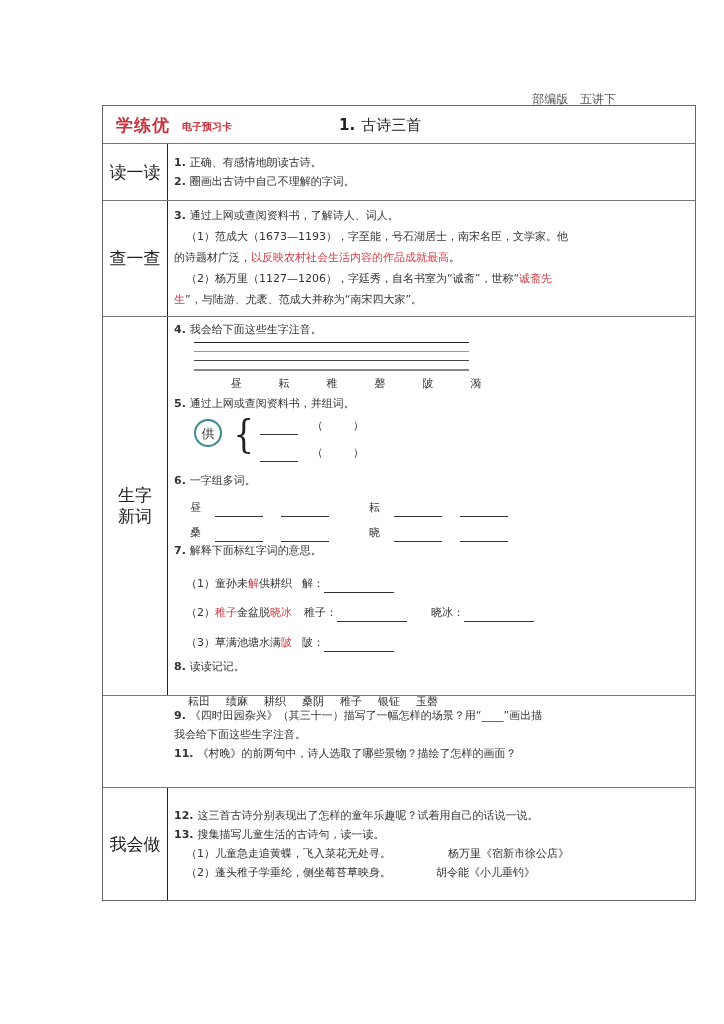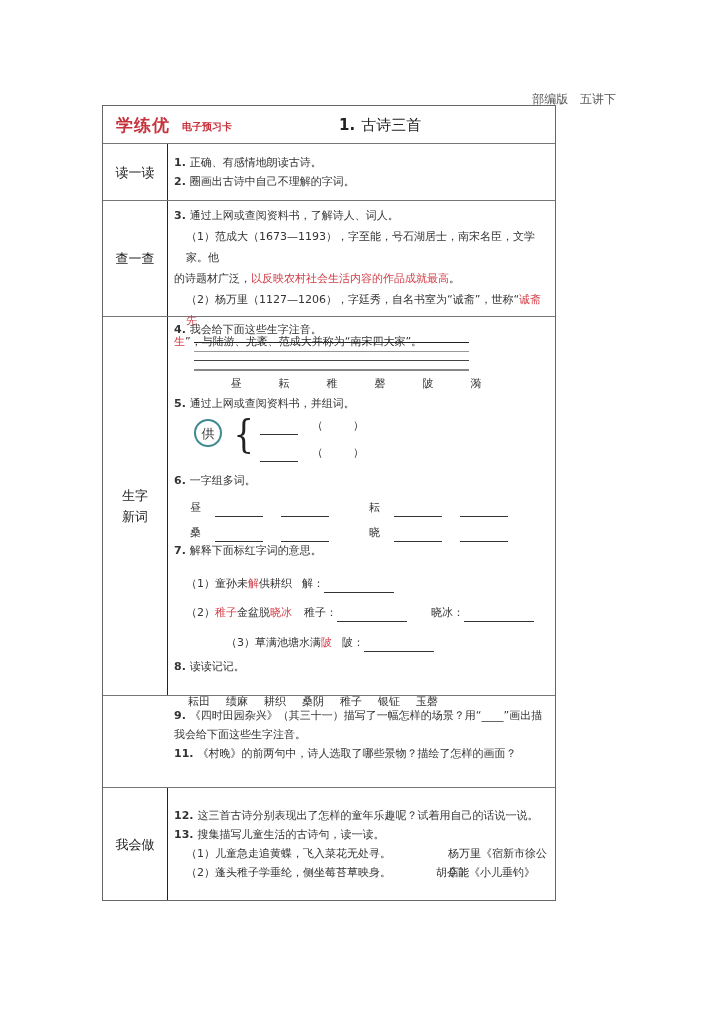--- a/index.html
+++ b/index.html
@@ -3,29 +3,29 @@
 <meta charset="utf-8">
 <style>
   html, body { margin: 0; padding: 0; }
   body {
     width: 724px; height: 1024px; background: #ffffff; position: relative;
     font-family: "DejaVu Sans", "Liberation Sans", sans-serif; color: #222;
     overflow: hidden;
   }
   .meta { position: absolute; top: 91px; right: 108px; font-size: 12px; color: #555; font-family: "DejaVu Serif", serif; }
   .meta span { margin-left: 8px; }
-  .sheet { position: absolute; left: 102px; top: 105px; width: 454px; height: 796px; border: 1.5px solid #666; box-sizing: border-box; }
+  .sheet { position: absolute; left: 102px; top: 105px; width: 594px; height: 796px; border: 1.5px solid #666; box-sizing: border-box; }
   .hdr { position: absolute; left: 0; top: 0; width: 100%; height: 38px; border-bottom: 1.5px solid #777; box-sizing: border-box; }
   .brand { position: absolute; left: 13px; top: 8px; font-size: 17px; color: #c8323c; font-weight: bold; letter-spacing: 1px; }
   .brand-sub { position: absolute; left: 79px; top: 14px; font-size: 10px; color: #c8323c; font-weight: bold; }
   .title { position: absolute; left: 236px; top: 10px; font-size: 15px; color: #222; }
   .title b { font-weight: bold; margin-right: 6px; }
   .row { position: absolute; left: 0; width: 100%; border-bottom: 1.5px solid #777; box-sizing: border-box; }
   .row.last { border-bottom: none; }
-  .label { position: absolute; left: 0; top: 0; bottom: 0; width: 64px; border-right: 1.5px solid #222; display: flex; align-items: center; justify-content: center; text-align: center; font-size: 13px; line-height: 21px; color: #222; }
+  .label { position: absolute; left: 0; top: 0; bottom: 0; width: 64px; border-right: 1.5px solid #222; display: flex; align-items: center; justify-content: center; text-align: center; font-size: 17px; line-height: 21px; color: #222; }
   .content { position: absolute; left: 71px; right: 6px; top: 0; font-size: 11px; color: #333; line-height: 19px; }
   .red { color: #d23c46; }
   .num { font-weight: bold; margin-right: 4px; font-family: "DejaVu Sans", sans-serif; }
   .ind { padding-left: 12px; }
   .abs { position: absolute; }
   .hl { position: absolute; left: 20px; width: 275px; height: 0; }
   .chars span { display: inline-block; width: 48px; text-align: center; }
   .blank { display: inline-block; border-bottom: 1px solid #333; height: 12px; vertical-align: bottom; }
   .circle { position: absolute; width: 28px; height: 28px; border-radius: 50%; border: 2px solid #3f8a90; display: flex; align-items: center; justify-content: center; font-size: 13px; color: #333; box-sizing: border-box; }
   .brace { position: absolute; font-size: 40px; line-height: 40px; color: #222; font-family: "DejaVu Serif", serif; transform: scaleX(0.8); }
@@ -92,21 +92,21 @@
 
       <div class="abs" style="top:154px;left:0;"><span class="num">6.</span><span>一字组多词。</span></div>
       <div class="combo" style="top:181px;left:16px;"><span style="margin-right:14px;">昼</span><span class="blank"></span><span class="blank"></span></div>
       <div class="combo" style="top:181px;left:195px;"><span style="margin-right:14px;">耘</span><span class="blank"></span><span class="blank"></span></div>
       <div class="combo" style="top:206px;left:16px;"><span style="margin-right:14px;">桑</span><span class="blank"></span><span class="blank"></span></div>
       <div class="combo" style="top:206px;left:195px;"><span style="margin-right:14px;">晓</span><span class="blank"></span><span class="blank"></span></div>
 
       <div class="abs" style="top:224px;left:0;"><span class="num">7.</span><span>解释下面标红字词的意思。</span></div>
       <div class="abs" style="top:257px;left:12px;"><span>（1）童孙未</span><span class="red">解</span><span>供耕织</span><span style="margin-left:10px;">解：</span><span class="blank" style="width:70px;"></span></div>
       <div class="abs" style="top:286px;left:12px;"><span>（2）</span><span class="red">稚子</span><span>金盆脱</span><span class="red">晓冰</span><span style="margin-left:12px;">稚子：</span><span class="blank" style="width:70px;"></span><span style="margin-left:24px;">晓冰：</span><span class="blank" style="width:70px;"></span></div>
-      <div class="abs" style="top:316px;left:12px;margin-left:40px;"><span>（3）草满池塘水满</span><span class="red">陂</span><span style="margin-left:10px;">陂：</span><span class="blank" style="width:70px;"></span></div>
+      <div class="abs" style="top:316px;left:12px;"><span>（3）草满池塘水满</span><span class="red">陂</span><span style="margin-left:10px;">陂：</span><span class="blank" style="width:70px;"></span></div>
 
       <div class="abs" style="top:340px;left:0;"><span class="num">8.</span><span>读读记记。</span></div>
       <div class="abs words" style="top:359px;left:14px;margin-top:16px;">
         <span>耘田</span><span>绩麻</span><span>耕织</span><span>桑阴</span><span>稚子</span><span>银钲</span><span>玉磬</span>
       </div>
     </div>
   </div>
 
   <div class="row" style="top:590px;height:92px;">
     <div class="content" style="top:10px;">

